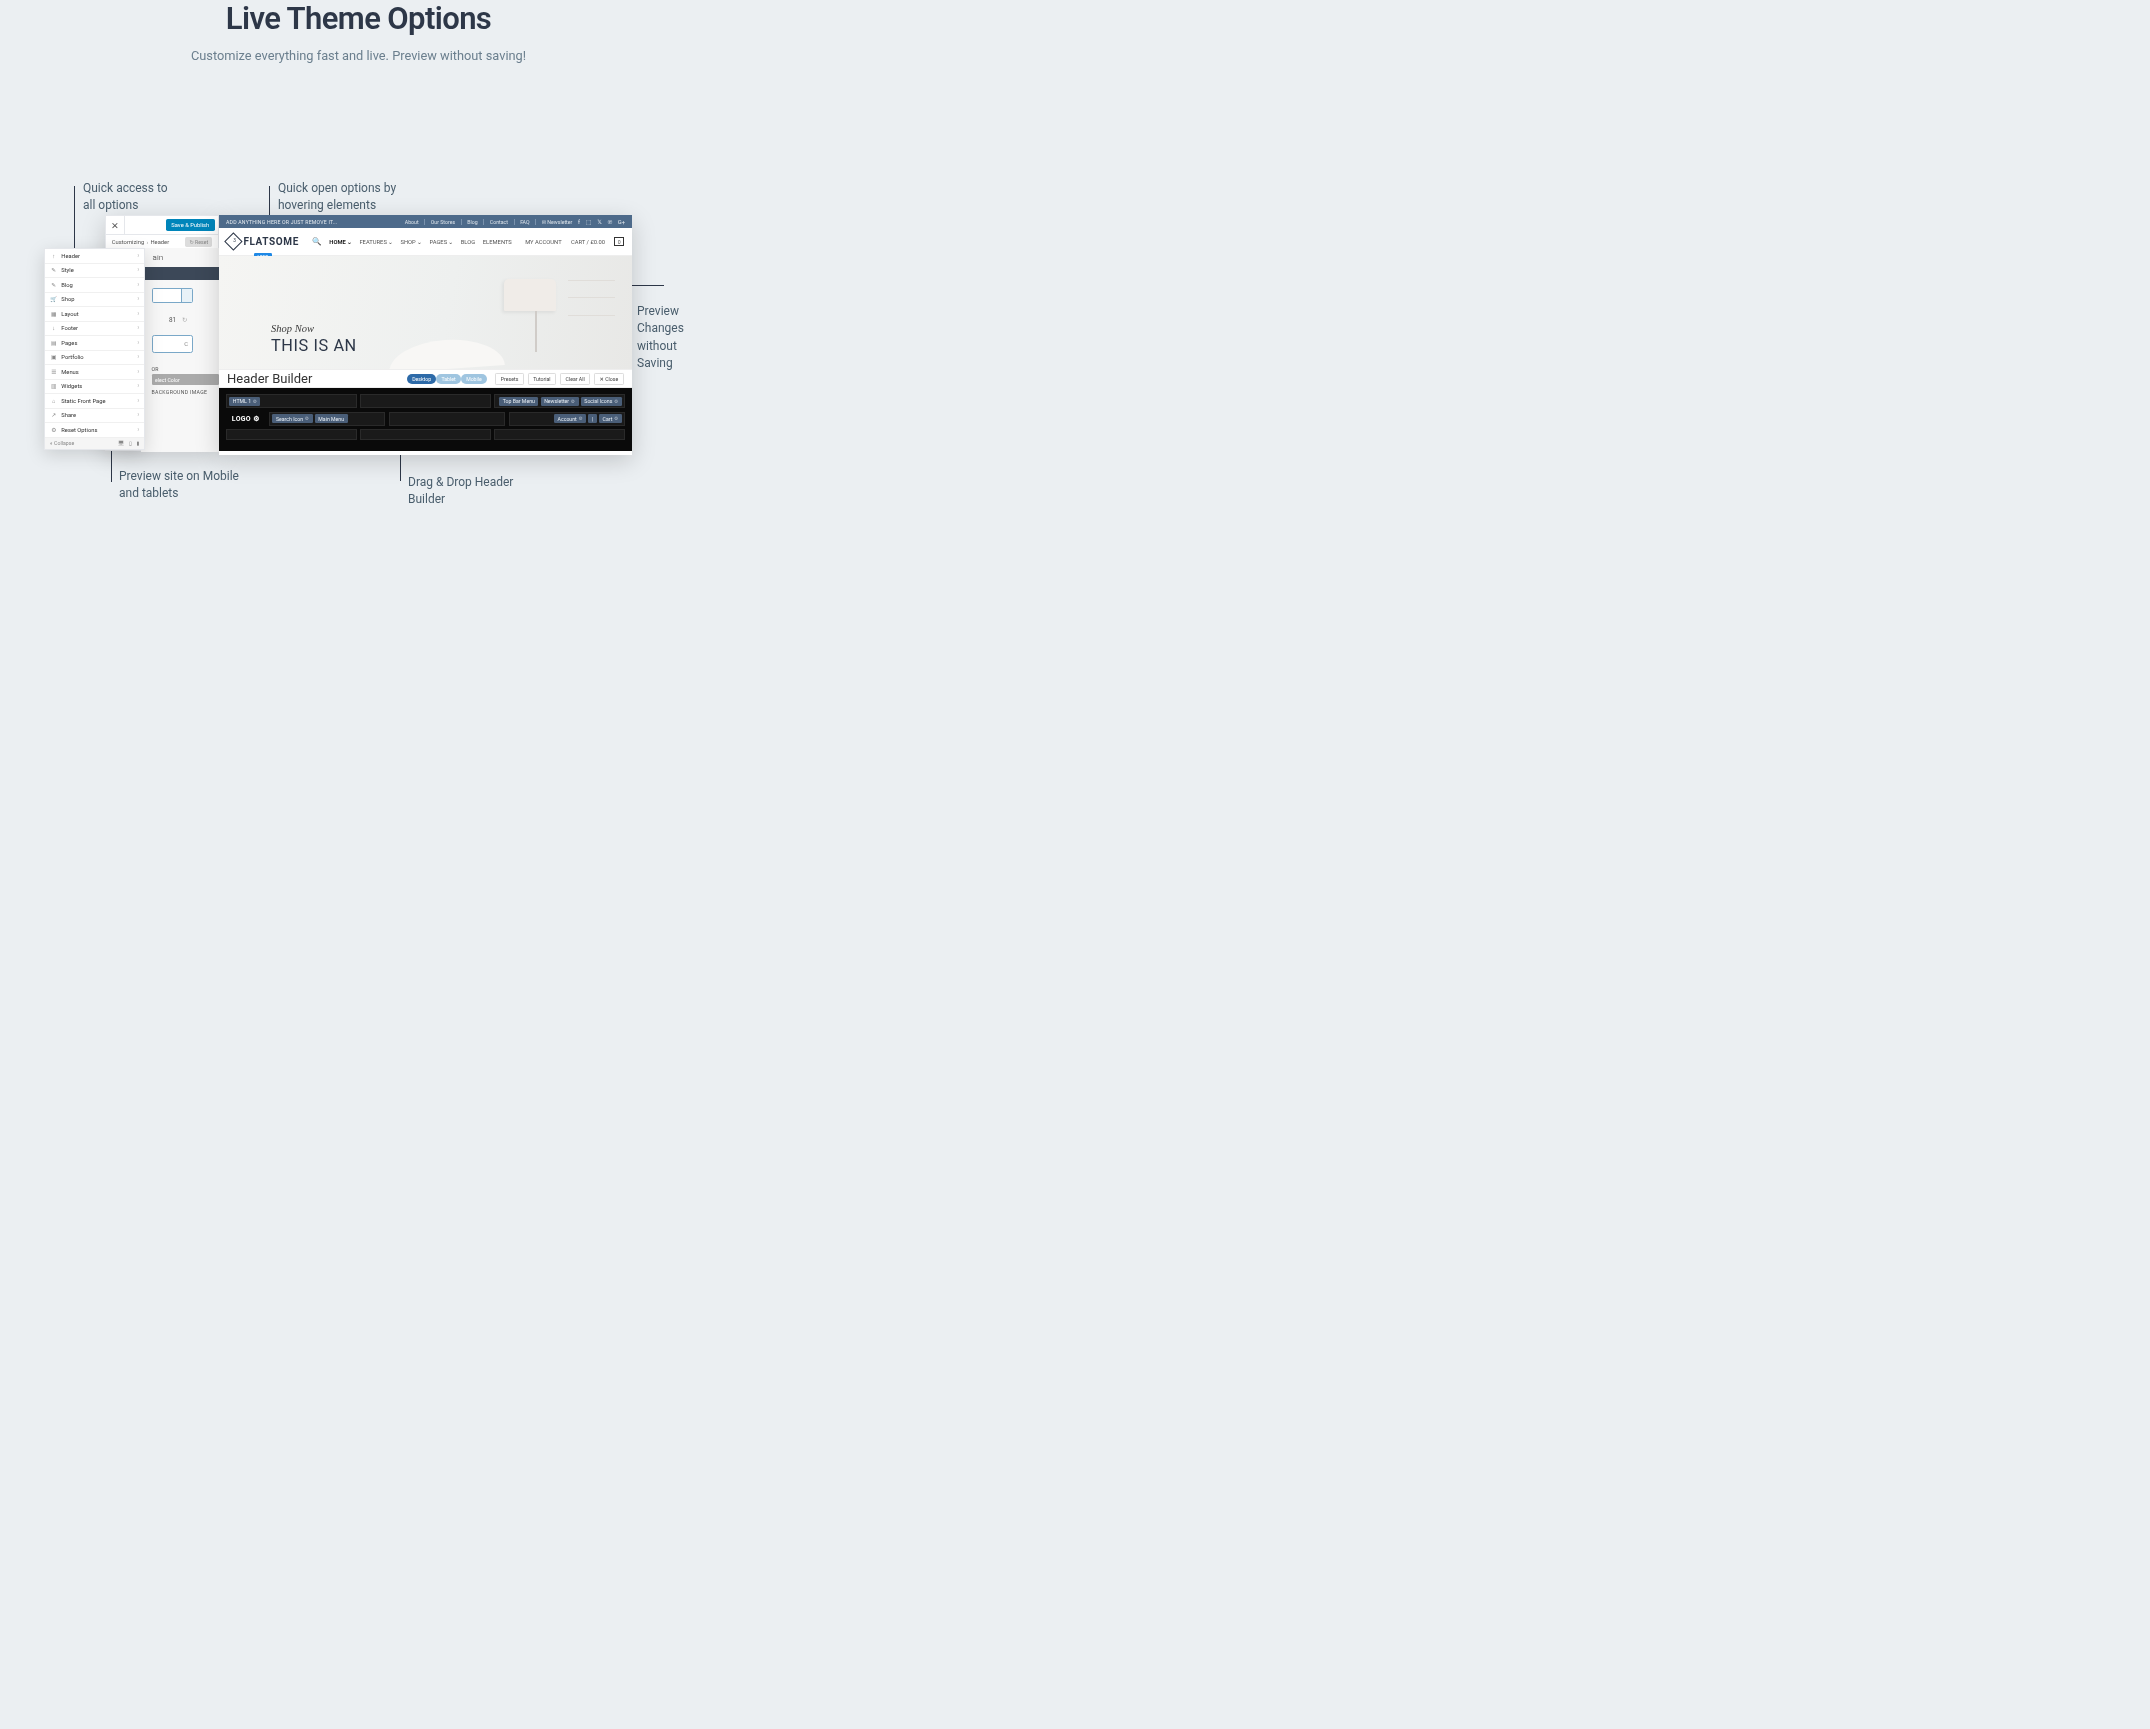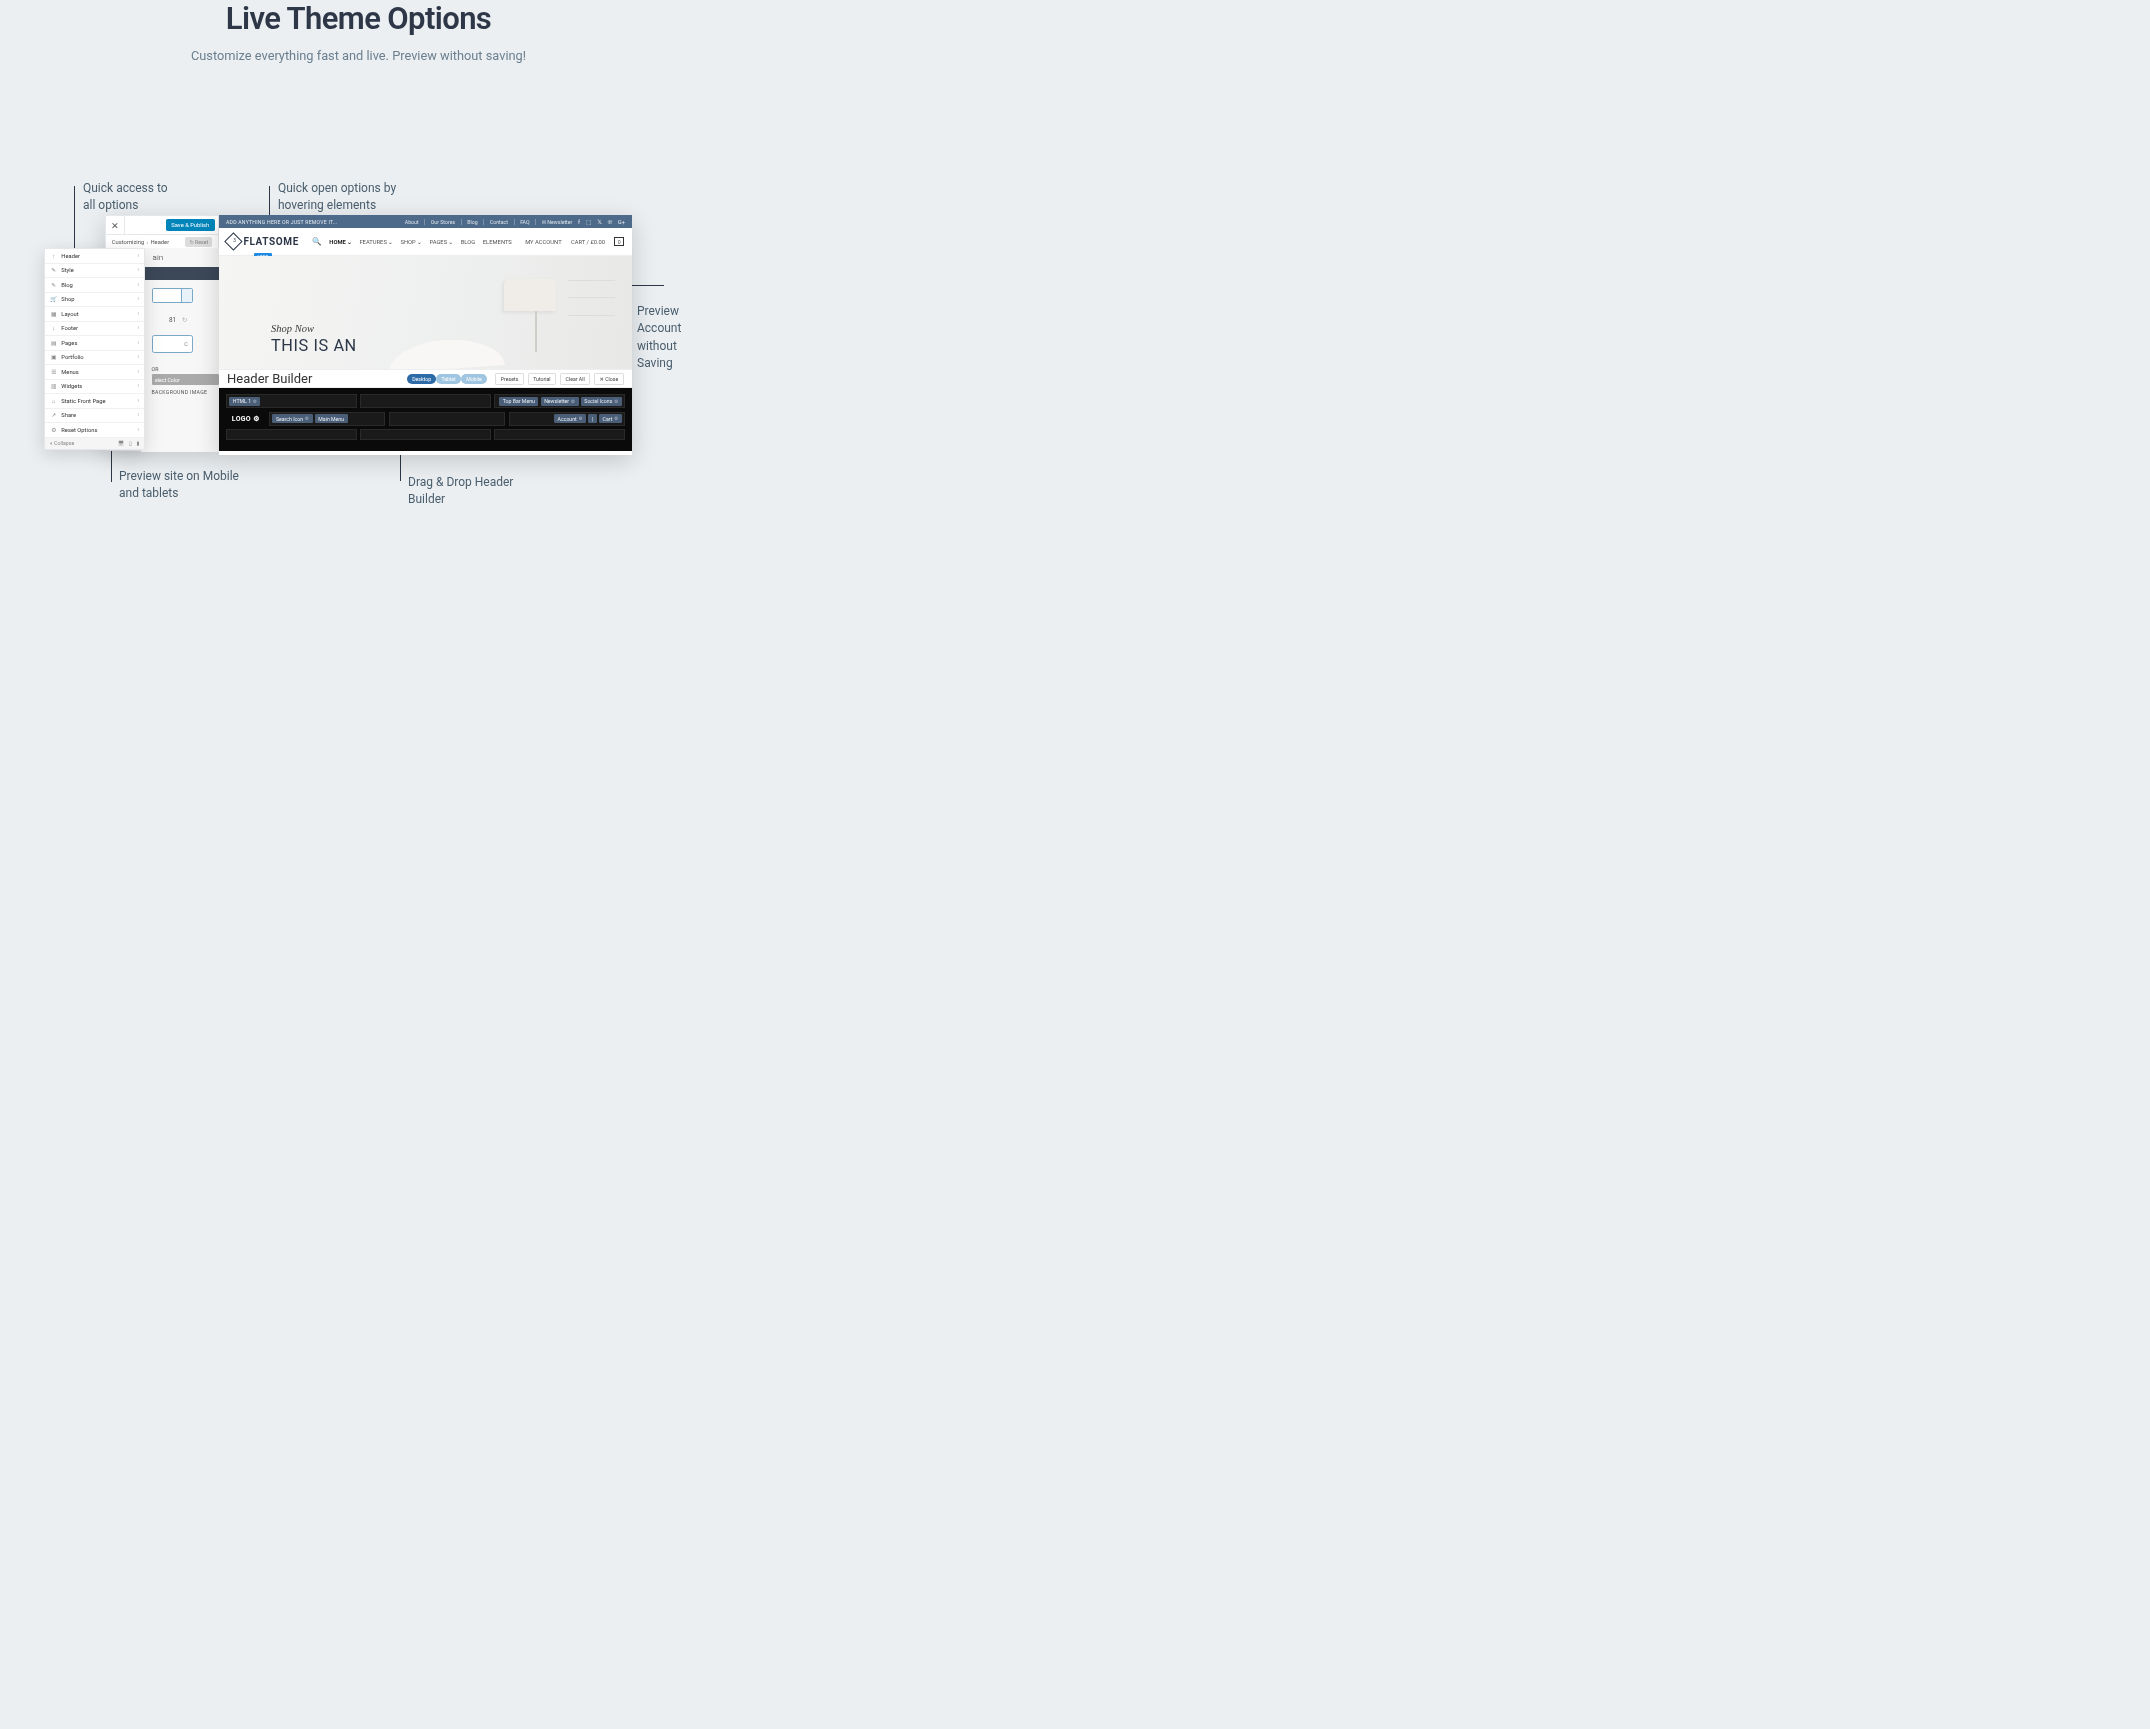--- a/index.html
+++ b/index.html
@@ -91,21 +91,21 @@
 </div>
 
 <div class="callout" style="left:83px;top:180px;width:99px">Quick access to all options</div>
 <div class="callout-line" style="left:74px;top:186px;width:0.6px;height:79px"></div>
 <div class="callout-line" style="left:74px;top:265px;width:8.7px;height:0.6px"></div>
 
 <div class="callout" style="left:278px;top:180px;width:163px">Quick open options by hovering elements</div>
 <div class="callout-line" style="left:269px;top:186px;width:0.6px;height:50px"></div>
 <div class="callout-line" style="left:269px;top:236px;width:87px;height:0.6px"></div>
 
-<div class="callout" style="left:637px;top:303px;width:47px">Preview Account without Saving</div>
+<div class="callout" style="left:637px;top:303px;width:47px">Preview Changes without Saving</div>
 <div class="callout-line" style="left:595px;top:285px;width:69px;height:0.6px"></div>
 
 <div class="callout" style="left:119px;top:468px;width:134px">Preview site on Mobile and tablets</div>
 <div class="callout-line" style="left:111px;top:443px;width:0.6px;height:39px"></div>
 
 <div class="callout" style="left:408px;top:474px;width:116px">Drag &amp; Drop Header Builder</div>
 <div class="callout-line" style="left:400px;top:407px;width:0.6px;height:74px"></div>
 
 <div class="stage">
 

